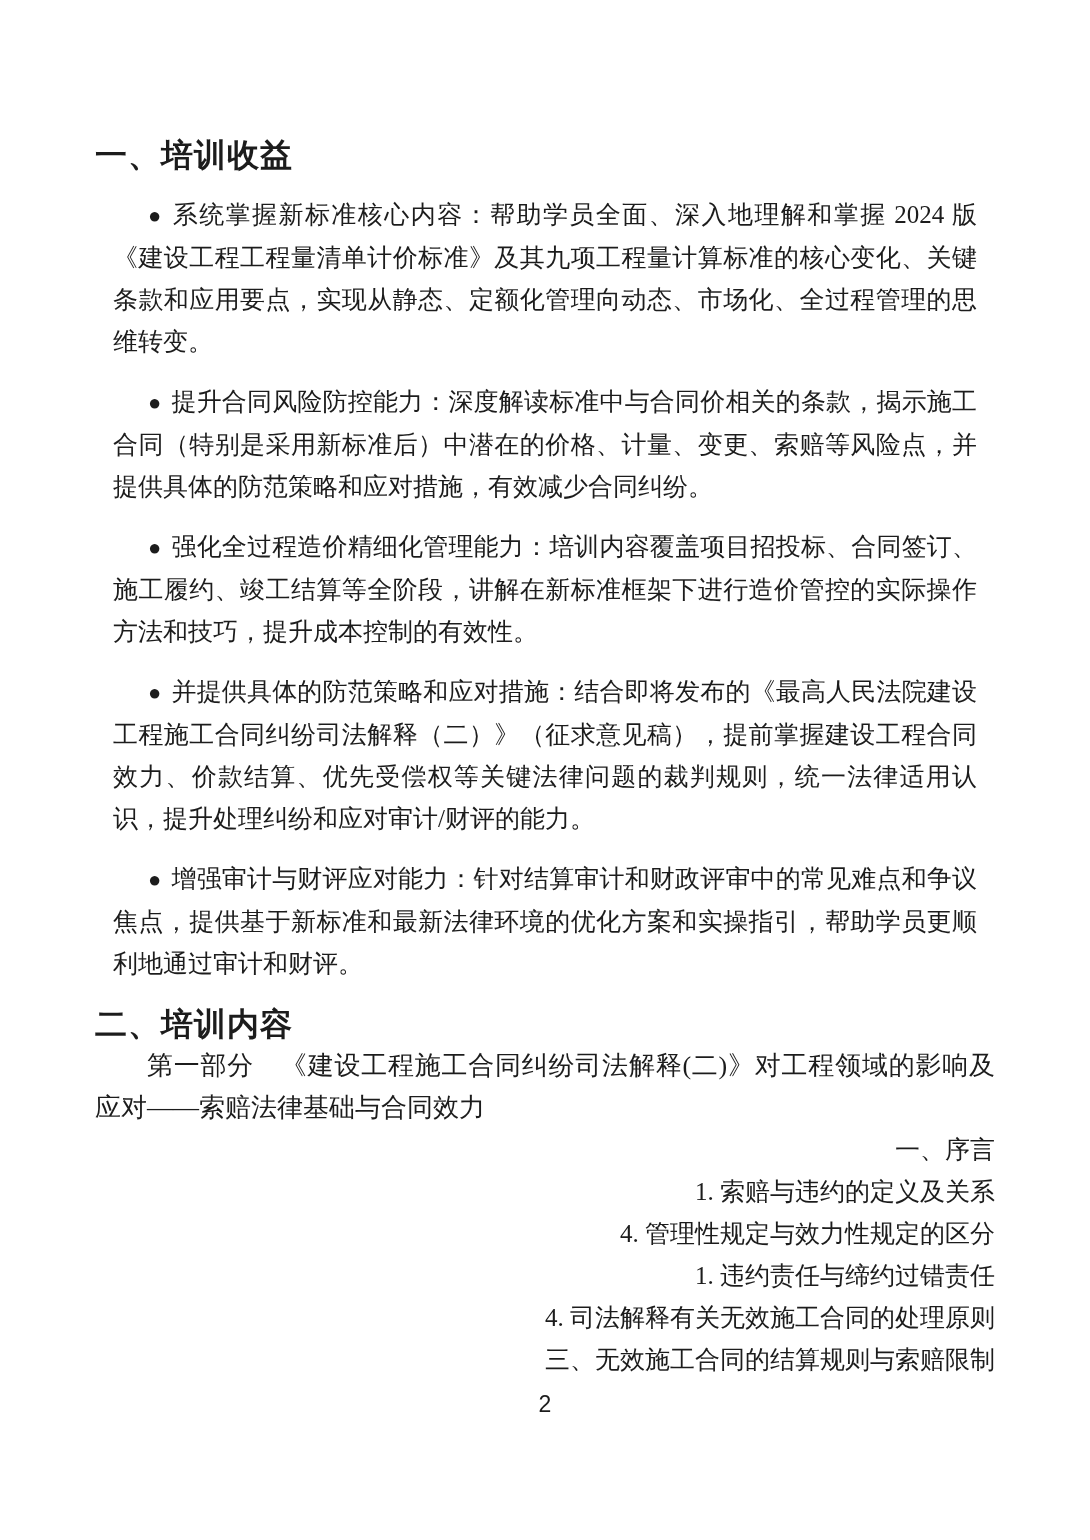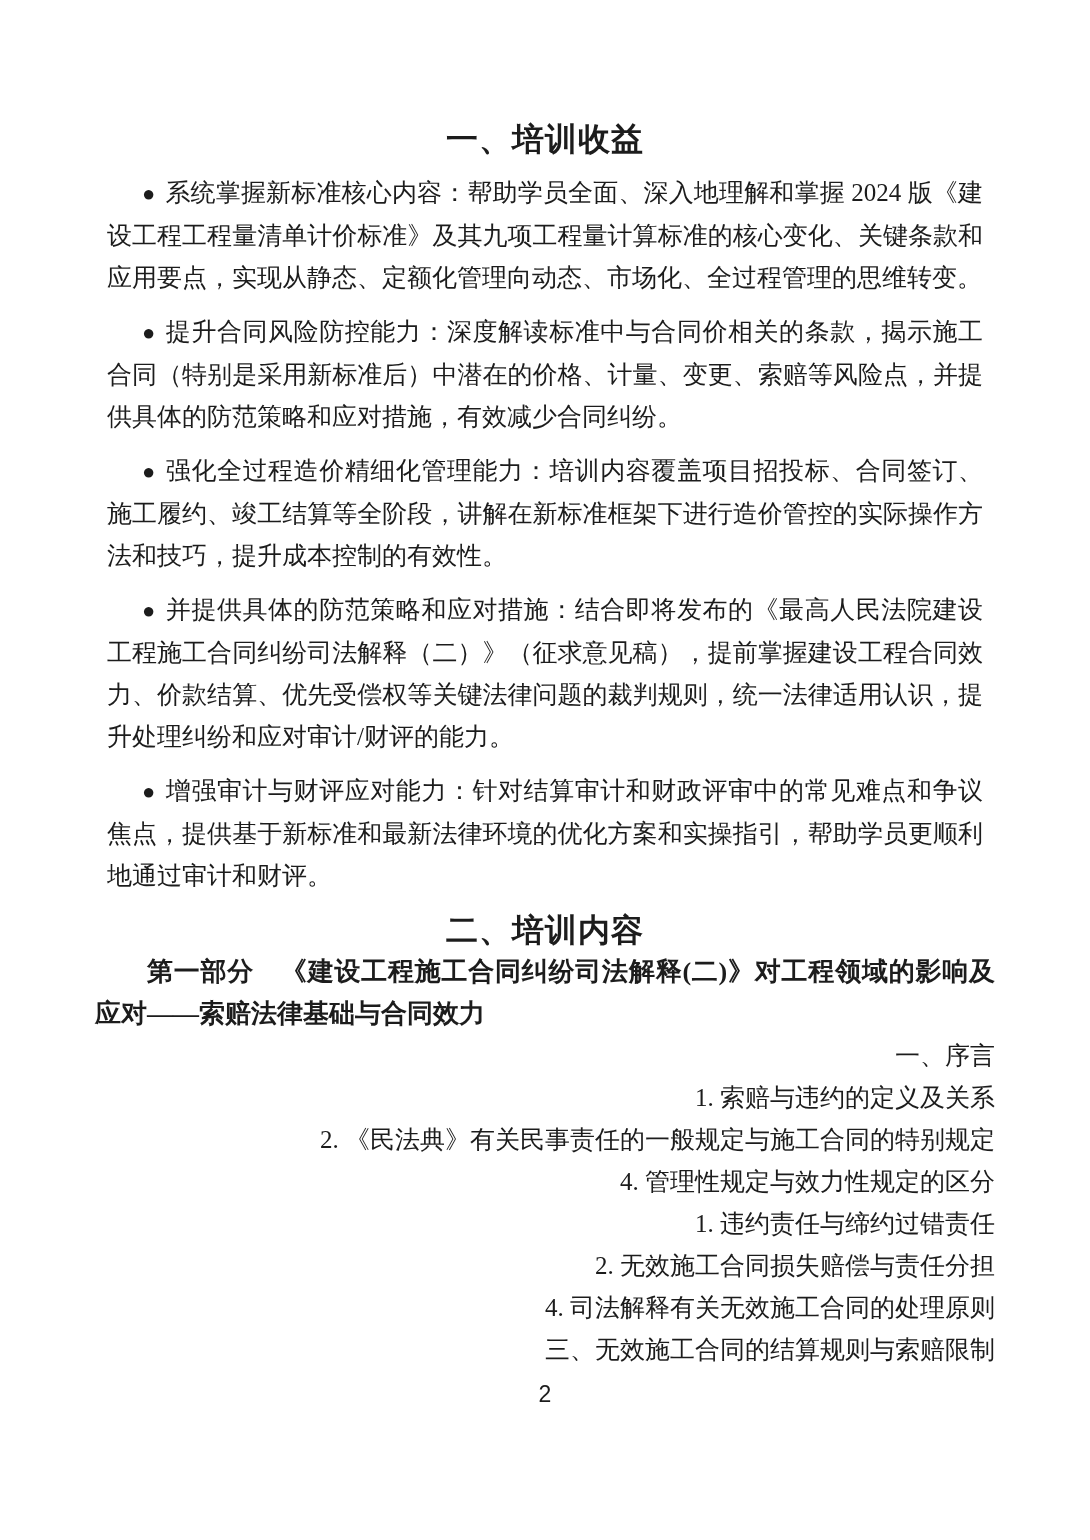--- a/index.html
+++ b/index.html
@@ -11,39 +11,40 @@
     color: #1c1c1c;
     font-family: "Liberation Serif", "DejaVu Serif", serif;
     padding: 118px 95px 0 95px;
     overflow: hidden;
   }
   .section-heading {
     font-size: 32px;
     font-weight: bold;
     line-height: 42px;
     letter-spacing: 1px;
-    text-align: center;
+    text-align: left;
+    margin-top: 16px;
   }
   p.benefit {
-    margin: 12px;
+    margin: 18px;
     font-size: 25px;
     line-height: 42px;
     text-align: justify;
     text-justify: inter-character;
     text-indent: 35px;
     font-family: Liberation Serif, serif;
   }
   p.benefit .bullet {
     margin-right: 10px;
     font-size: 22px;
   }
   p.part-title {
     margin: 0;
     font-size: 26px;
-    font-weight: bold;
+    font-weight: normal;
     line-height: 42px;
     text-align: justify;
     text-justify: inter-character;
     text-indent: 52px;
   }
   .outline p {
     margin: 0;
     font-size: 25px;
     line-height: 42px;
     text-indent: 44px;
@@ -72,21 +73,19 @@
 
 <p class="benefit"><span class="bullet">●</span><span>增强审计与财评应对能力：针对结算审计和财政评审中的常见难点和争议焦点，提供基于新标准和最新法律环境的优化方案和实操指引，帮助学员更顺利地通过审计和财评。</span></p>
 
 <div class="section-heading">二、培训内容</div>
 
 <p class="part-title">第一部分　《建设工程施工合同纠纷司法解释(二)》对工程领域的影响及应对——索赔法律基础与合同效力</p>
 
 <div class="outline">
   <p>一、序言</p>
   <p>1. 索赔与违约的定义及关系</p>
-  <p>2. 《民法典》有关民事责任的一般规定与施工合同的特别规定</p>
   <p>4. 管理性规定与效力性规定的区分</p>
   <p>1. 违约责任与缔约过错责任</p>
-  <p>2. 无效施工合同损失赔偿与责任分担</p>
   <p>4. 司法解释有关无效施工合同的处理原则</p>
   <p>三、无效施工合同的结算规则与索赔限制</p>
 </div>
 
 <div class="page-number">2</div>
 
 </body></html>

